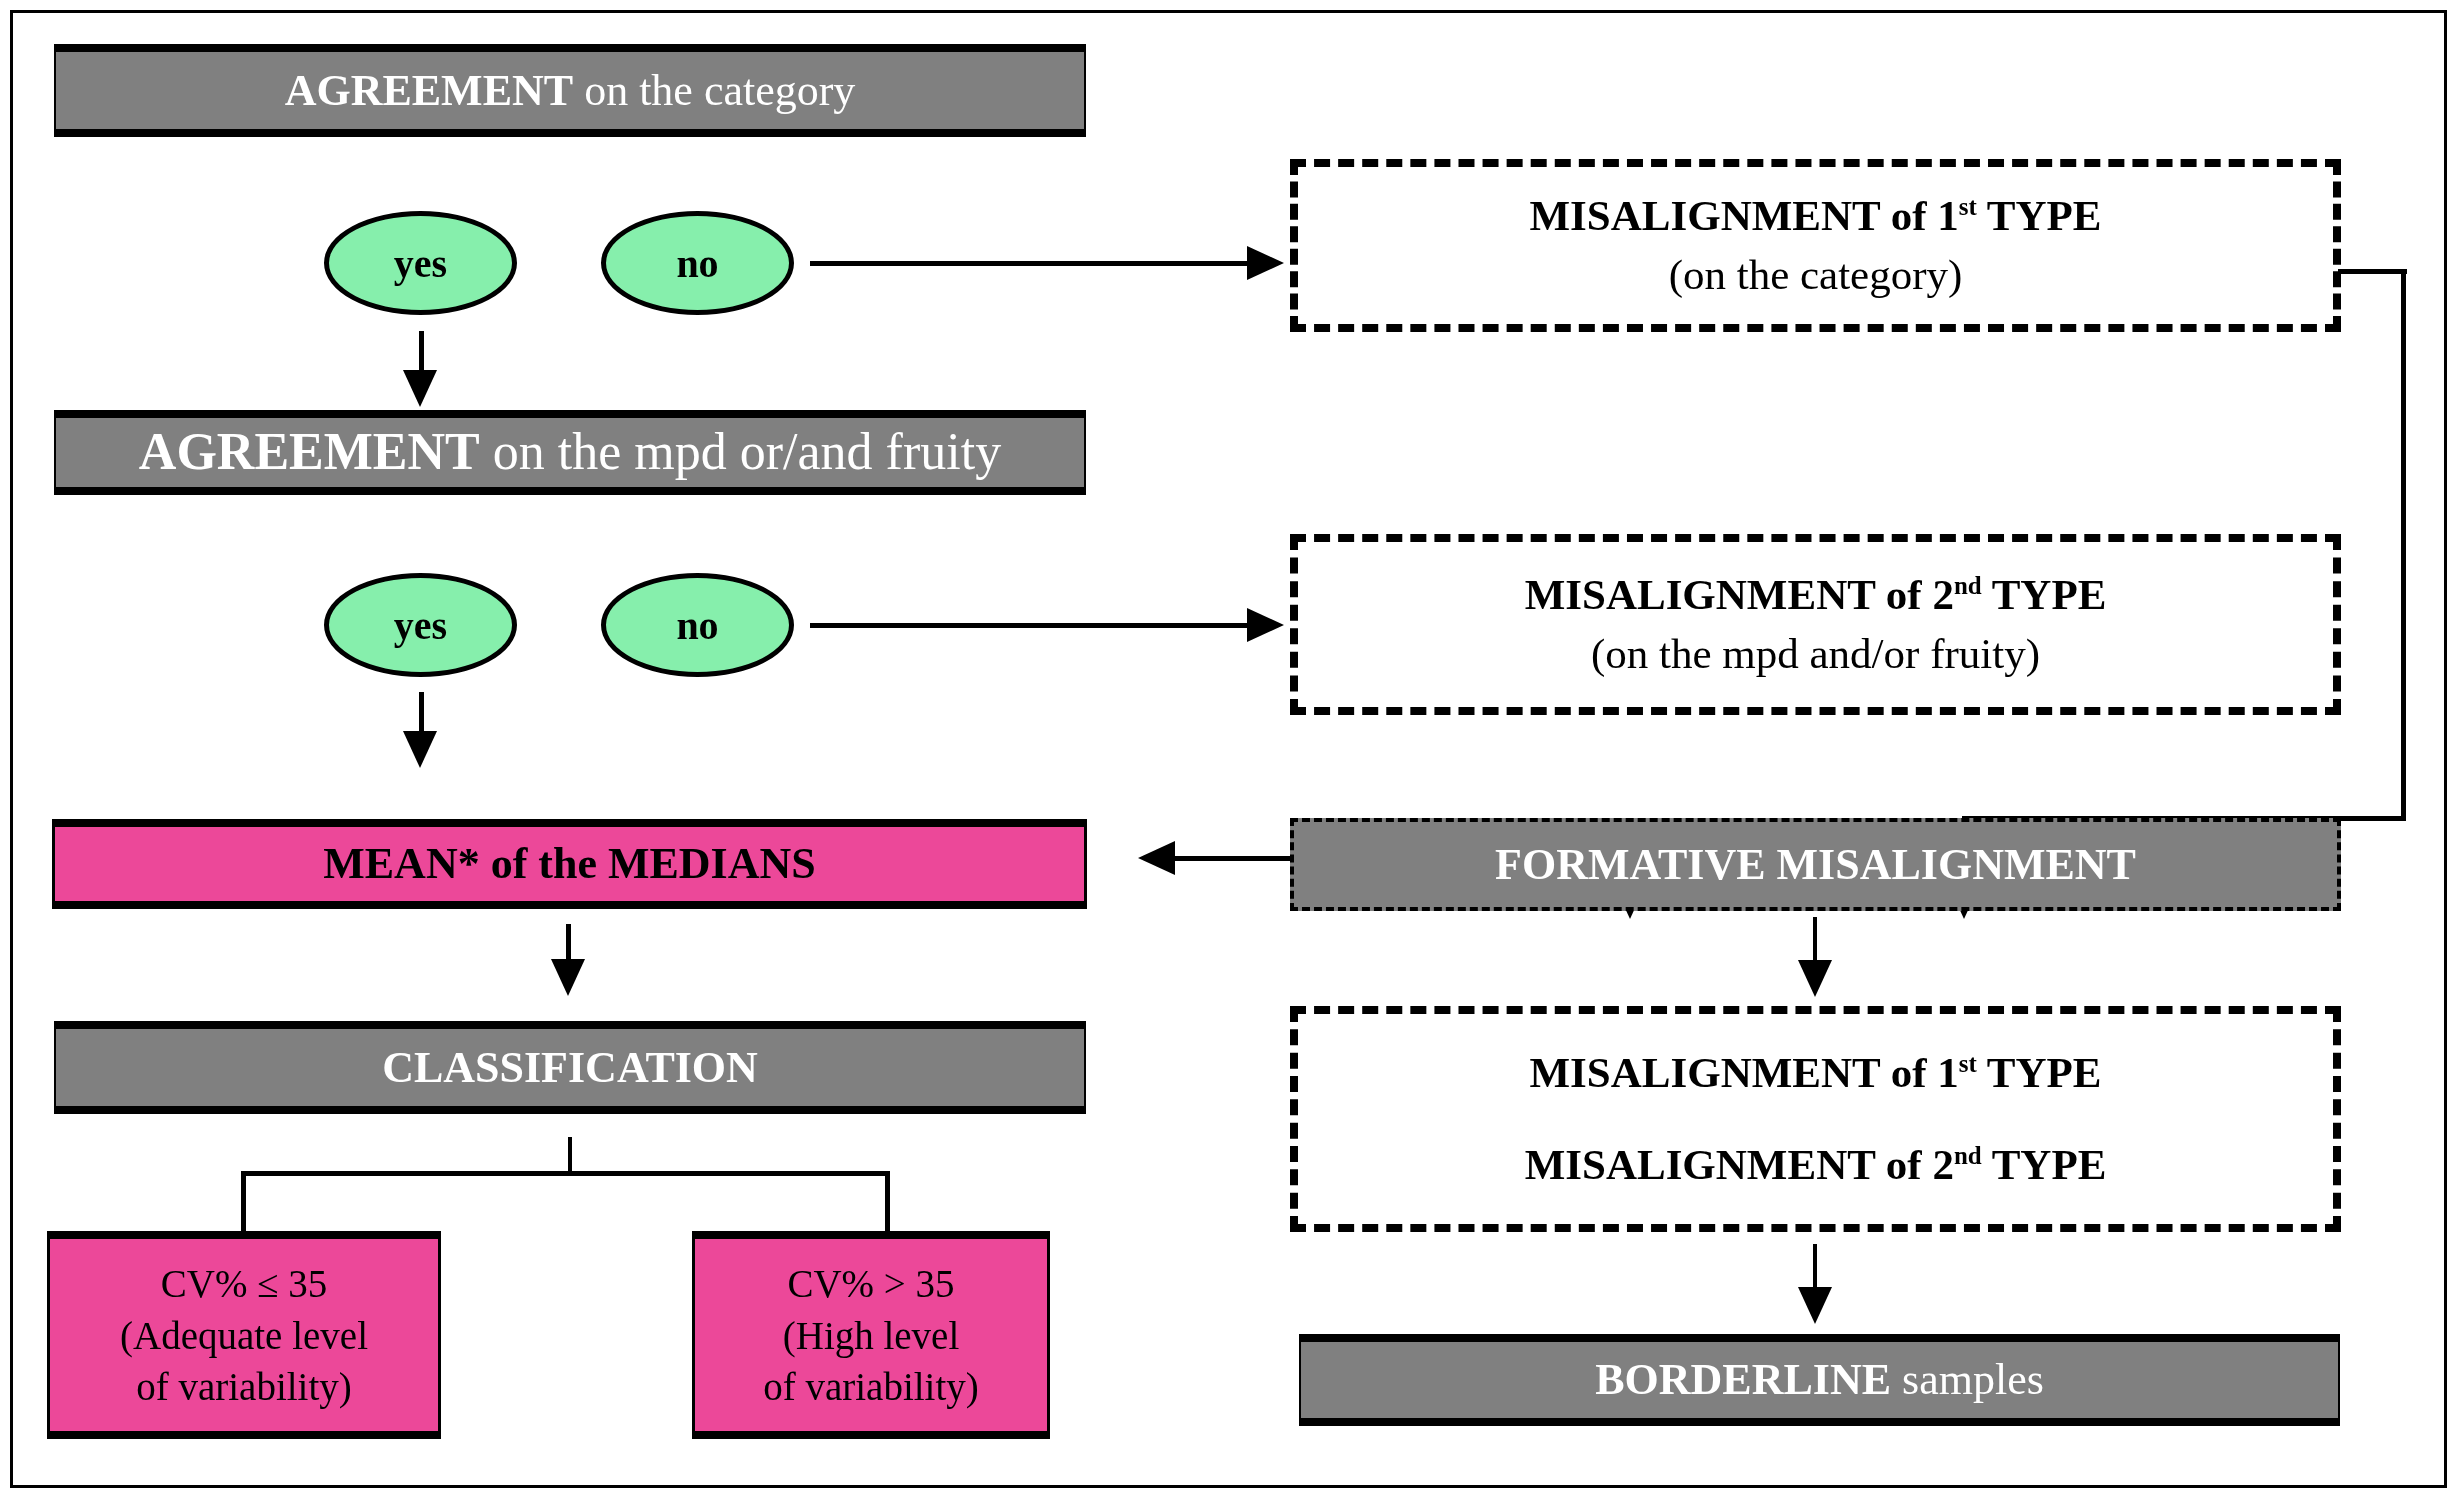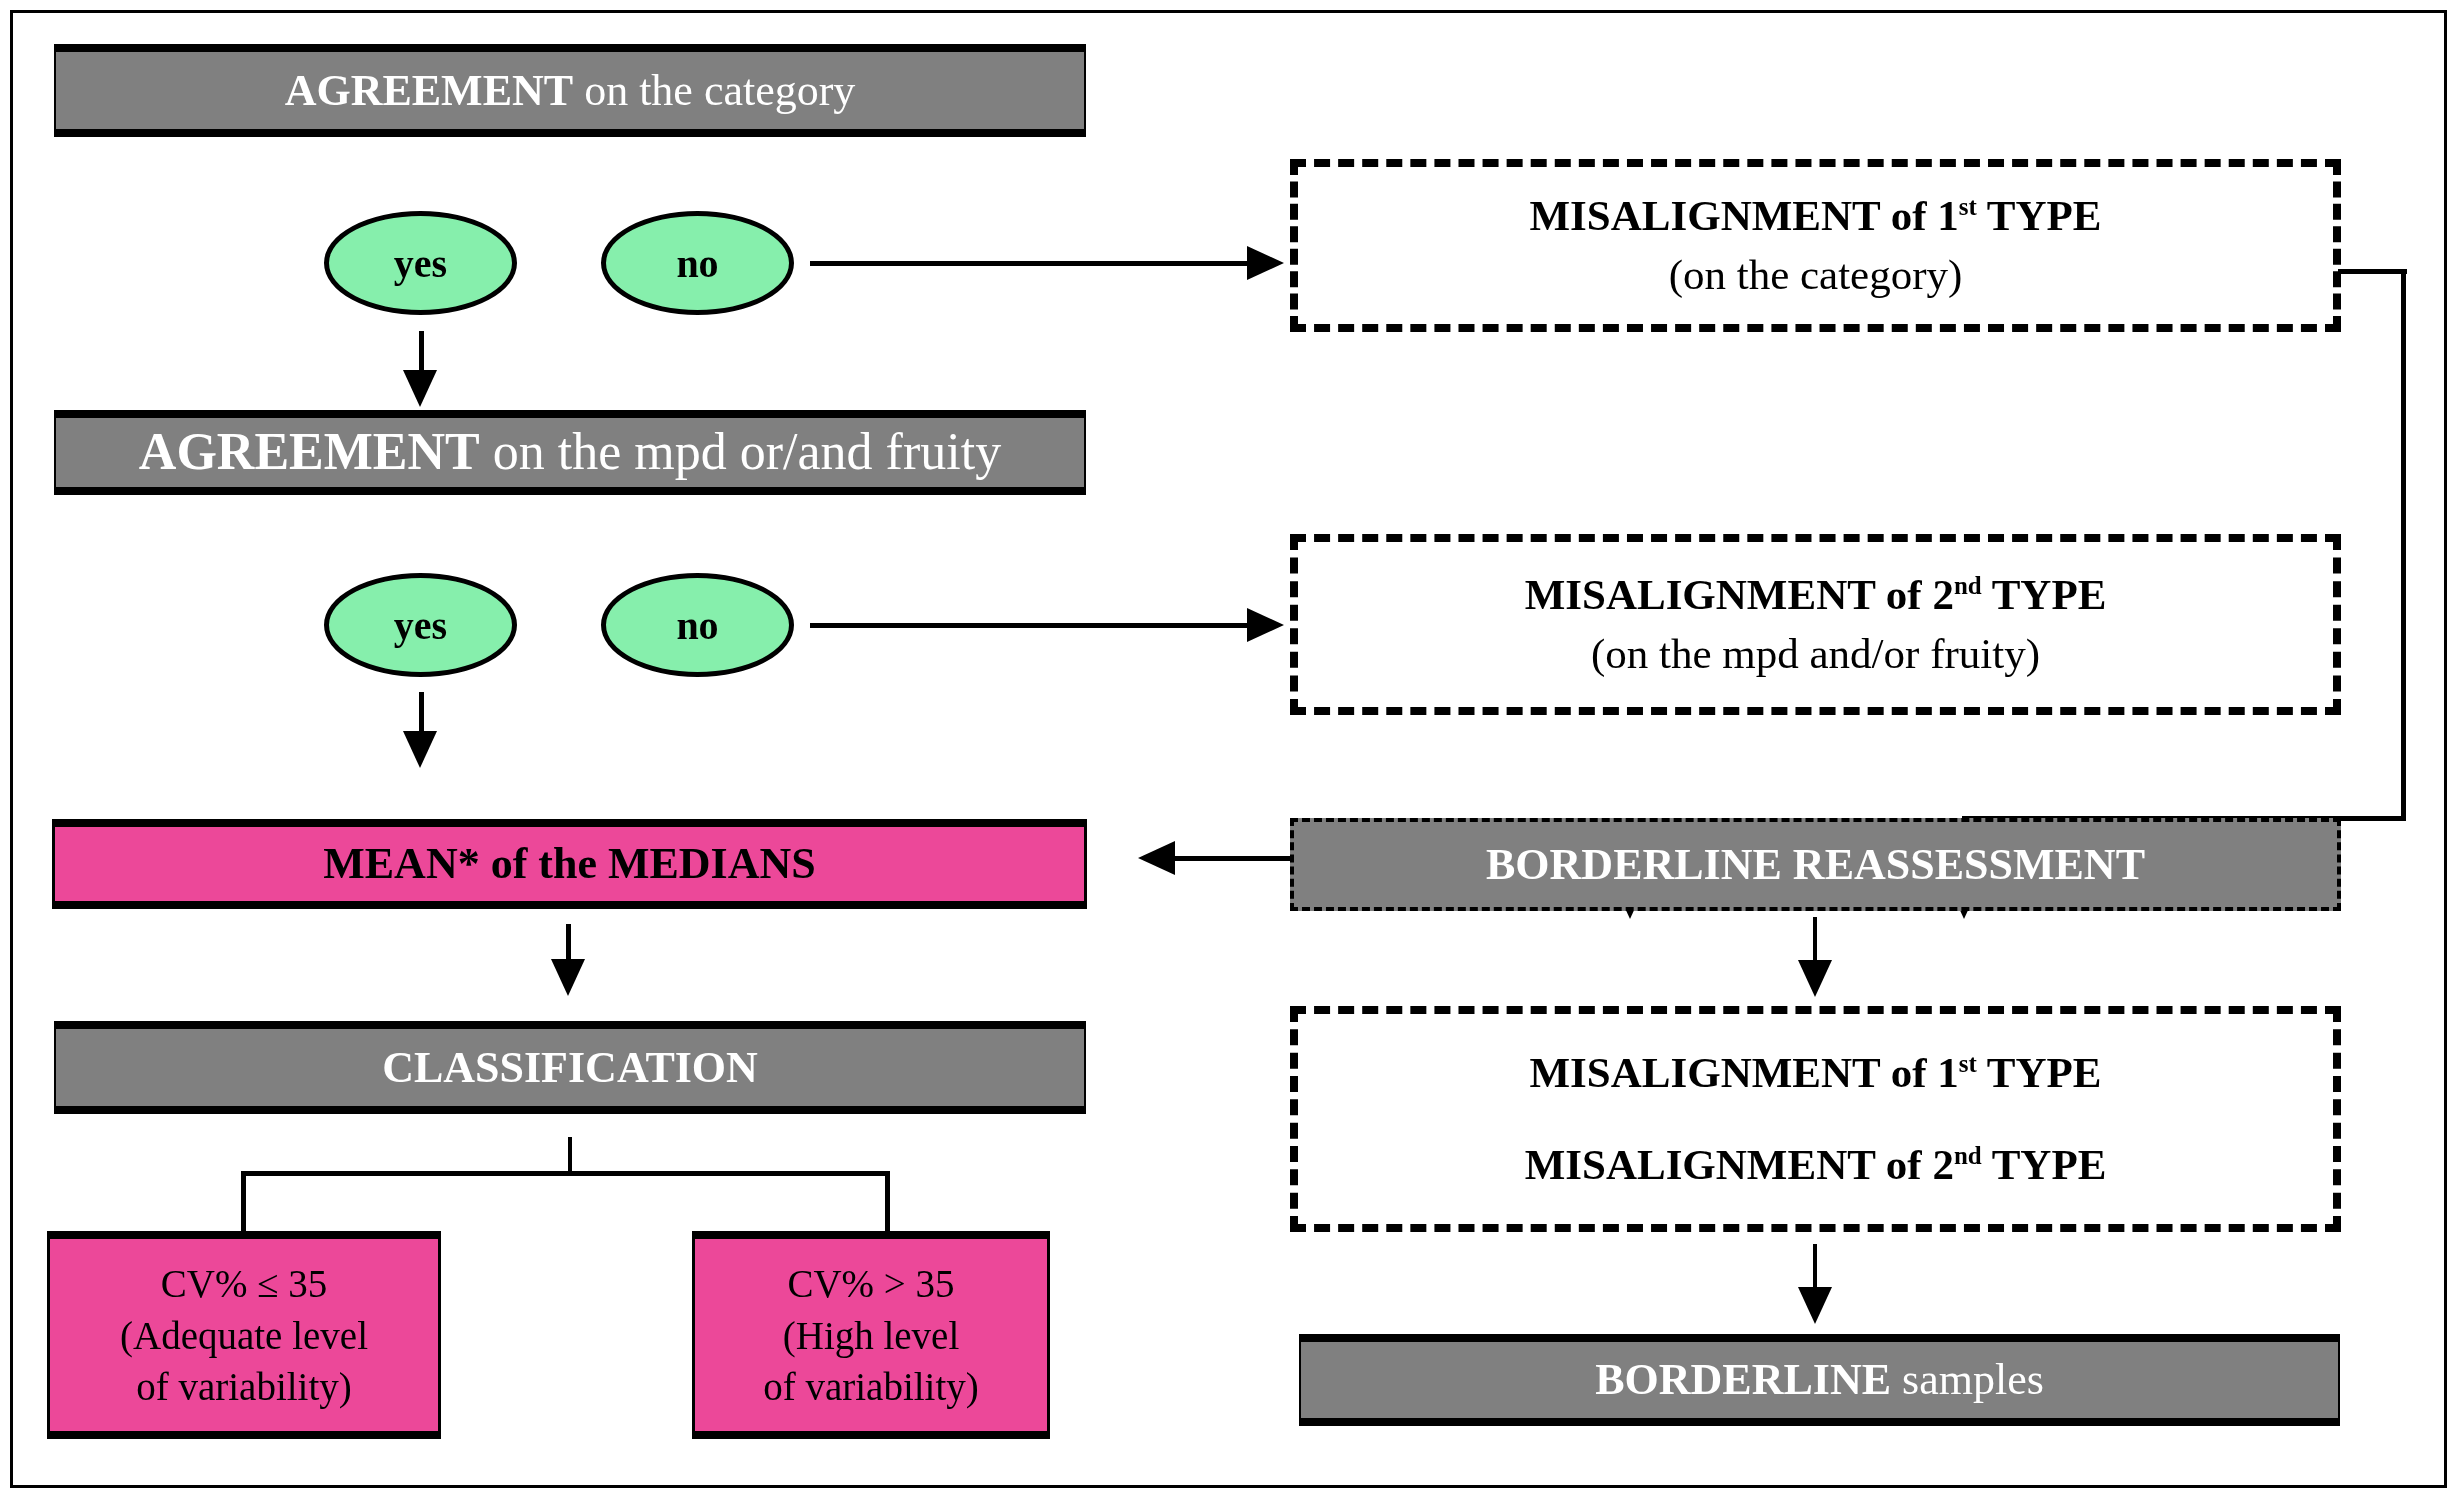--- a/index.html
+++ b/index.html
@@ -216,21 +216,21 @@
   <div class="hline" style="left:2338px; top:269px; width:69px;"></div>
   <div class="vline" style="left:2401px; top:269px; height:552px;"></div>
   <div class="hline" style="left:1962px; top:816px; width:444px;"></div>
   <div class="vline vline-thin" style="left:1962px; top:816px; height:93px;"></div>
   <div class="arrow-down" style="left:1947px; top:882px;"></div>
 
   <div class="vline vline-thin" style="left:1628px; top:826px; height:83px;"></div>
   <div class="arrow-down" style="left:1613px; top:882px;"></div>
 
   <div class="node dashed-gray" style="left:1290px; top:818px; width:1051px; height:93px; top:818px; font-size:44px;">
-    <div class="line1 b">BORDERLINE REASSESSMENT</div>
+    <div class="line1 b">FORMATIVE MISALIGNMENT</div>
   </div>
 
   <div class="hline" style="left:1175px; top:856px; width:115px;"></div>
   <div class="arrow-left" style="left:1138px; top:841px;"></div>
 
   <div class="vline vline-thin" style="left:1813px; top:917px; height:66px;"></div>
   <div class="arrow-down" style="left:1798px; top:960px;"></div>
 
   <div class="node dashed" style="left:1290px; top:1006px; width:1051px; height:226px; font-size:43px;">
     <div class="line1 b">

